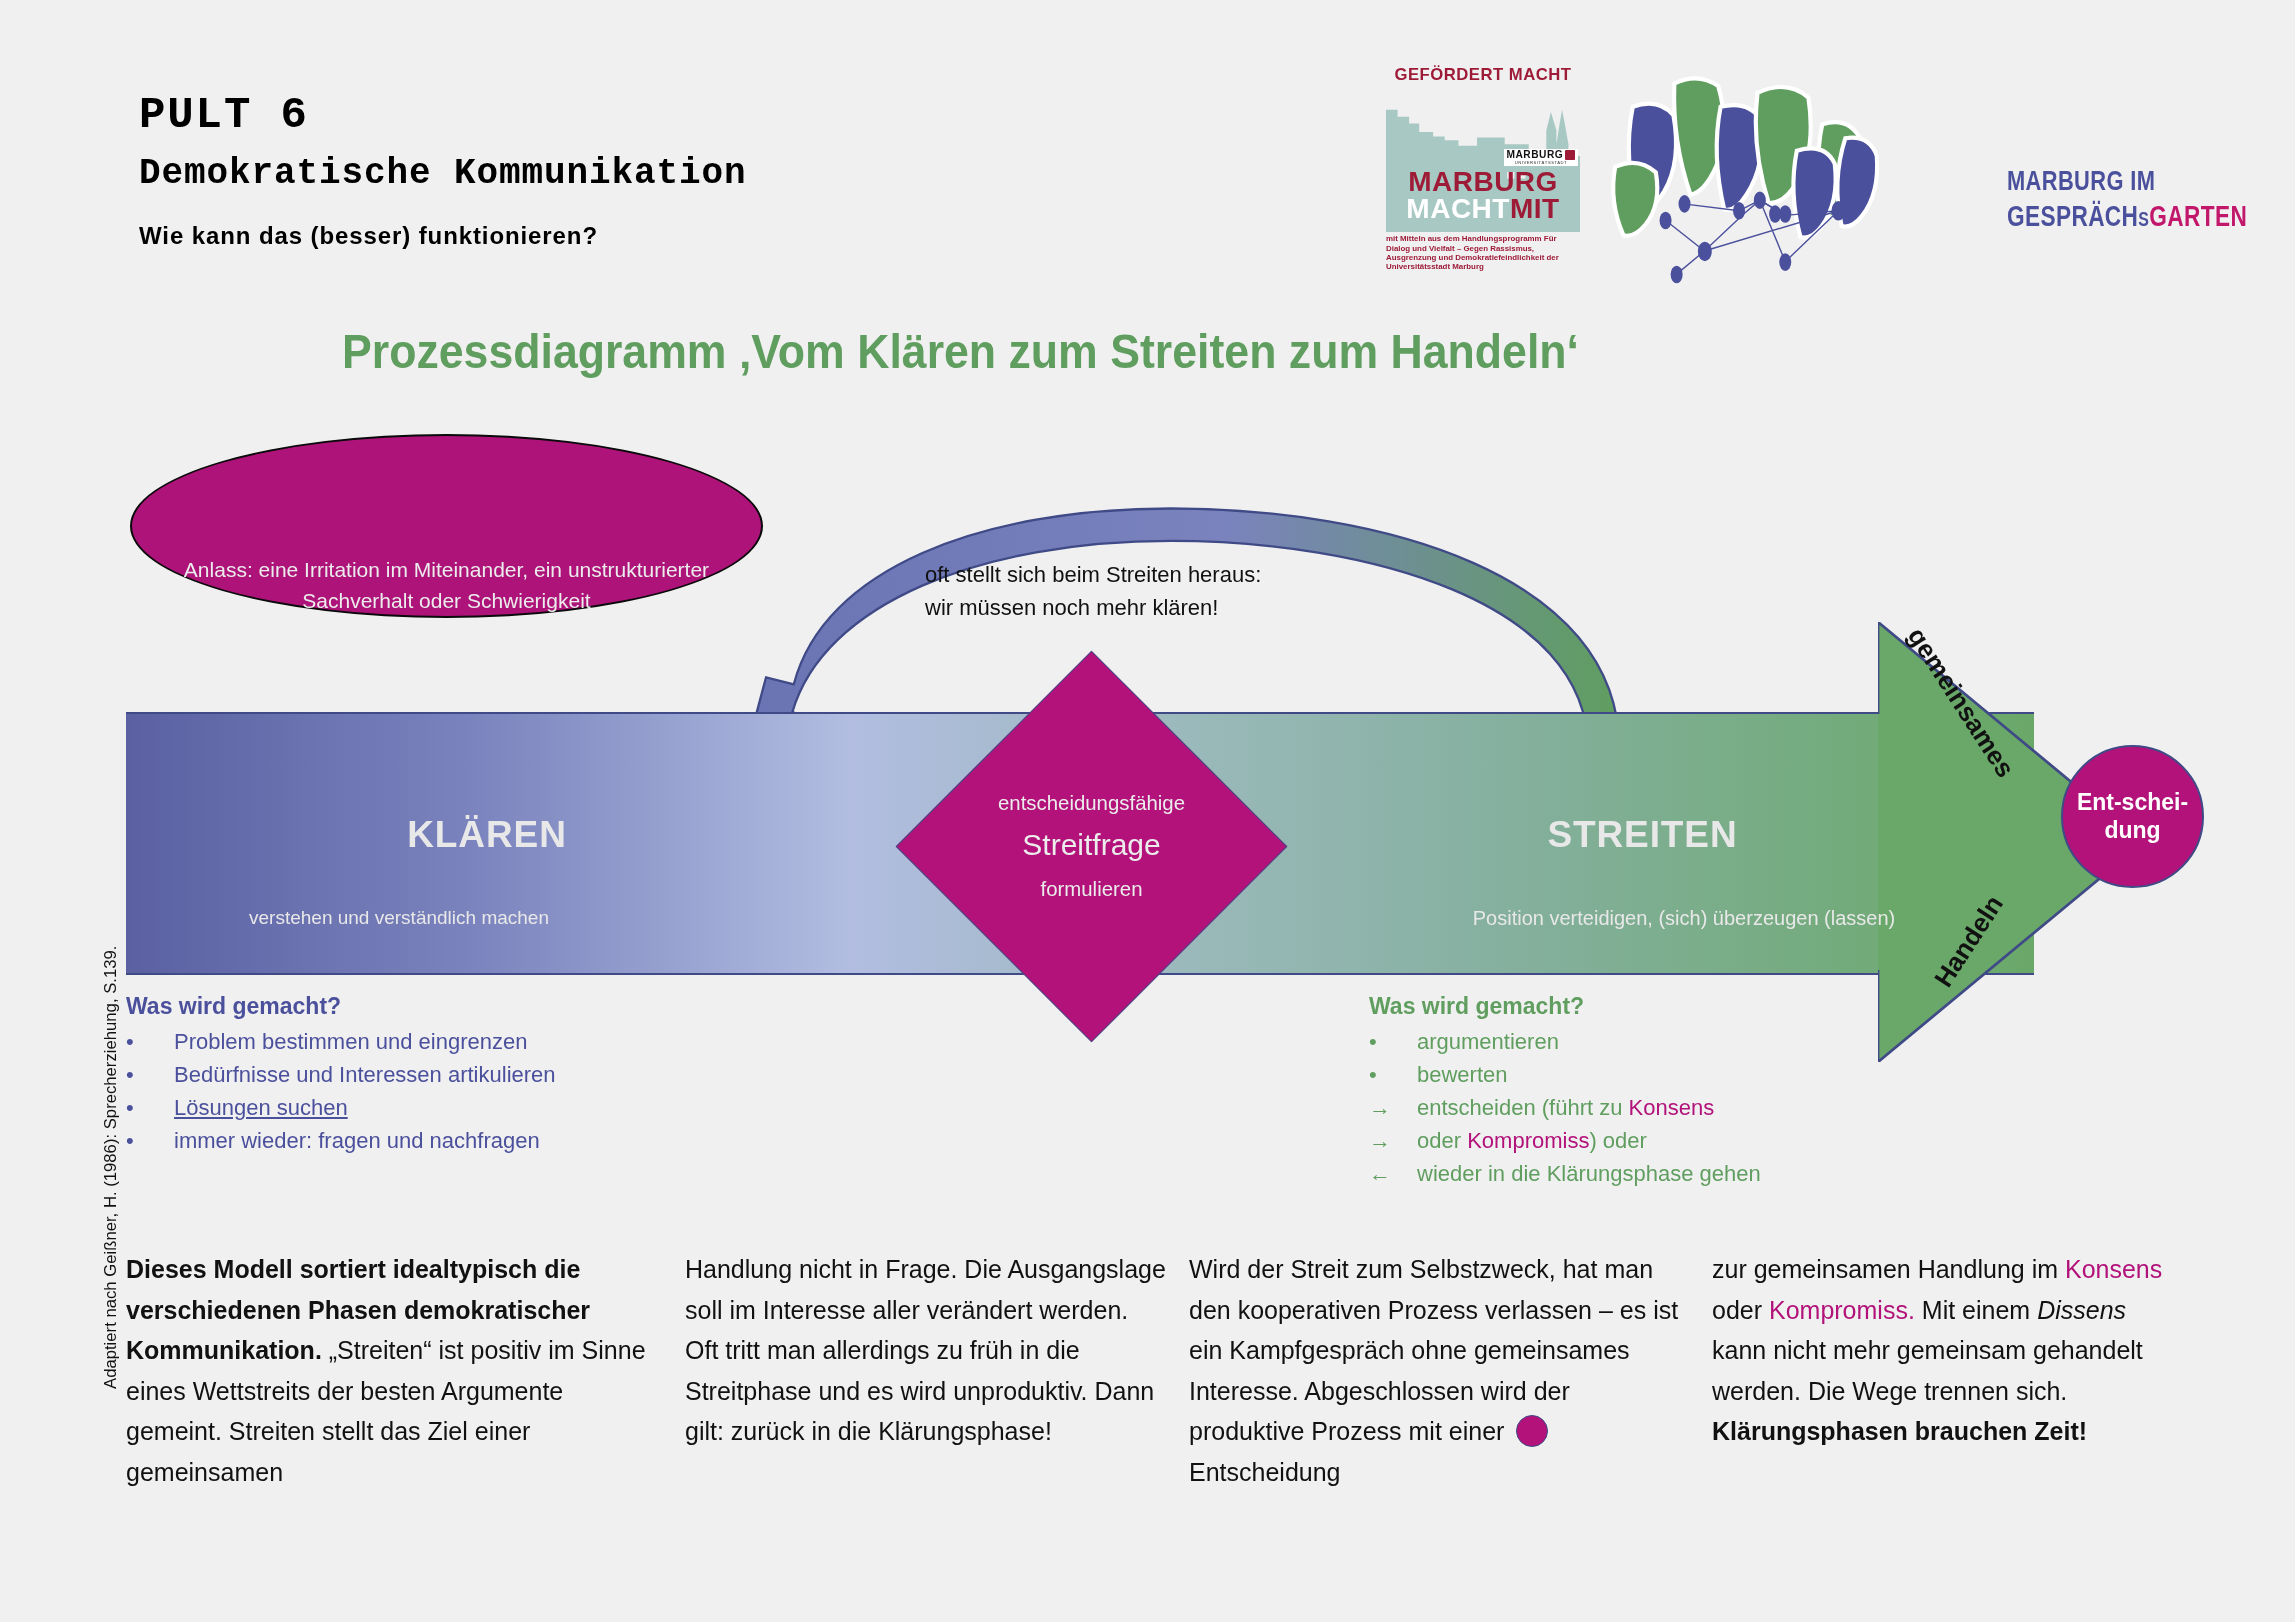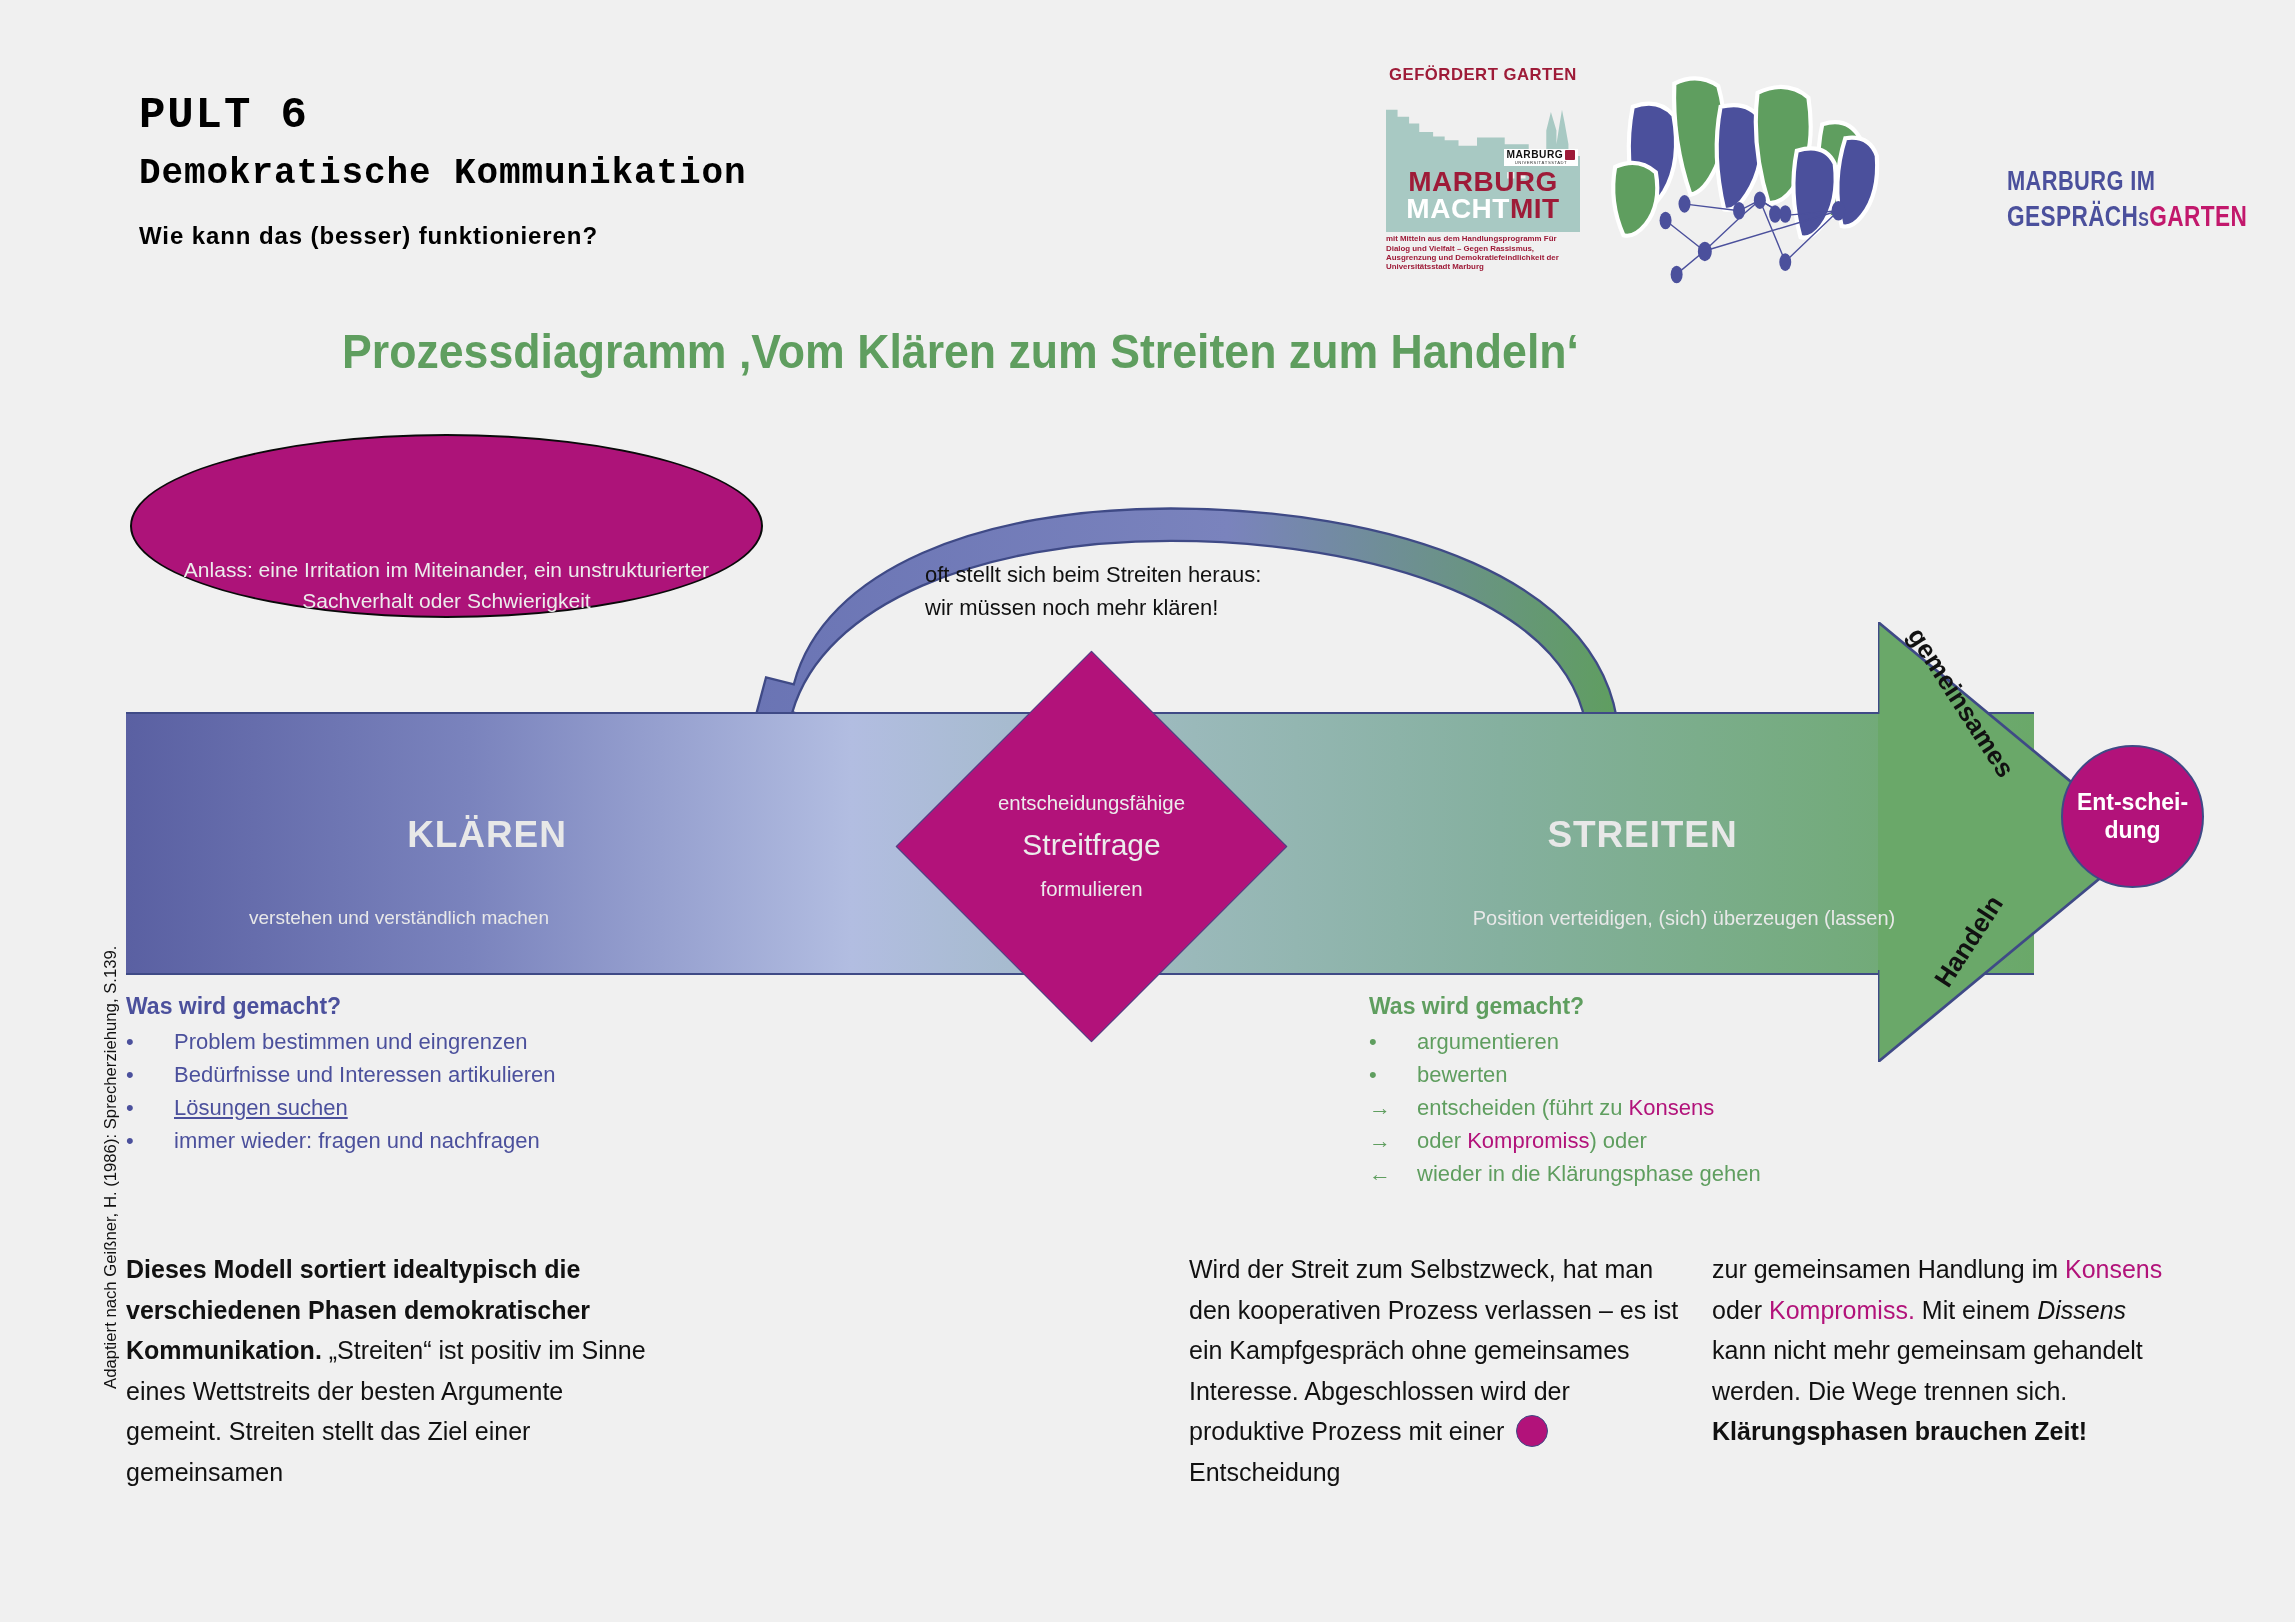--- a/index.html
+++ b/index.html
@@ -130,21 +130,21 @@
 </head>
 <body>
 
 <div class="stage">
 
   <div class="abs" id="hdr-pult">PULT 6</div>
   <div class="abs" id="hdr-title">Demokratische Kommunikation</div>
   <div class="abs" id="hdr-sub">Wie kann das (besser) funktionieren?</div>
 
   <div class="abs" id="logo-marburg">
-    <div class="gef">GEFÖRDERT GARTEN</div>
+    <div class="gef">GEFÖRDERT MACHT</div>
     <div class="box">
       <svg class="city" viewBox="0 0 420 310" preserveAspectRatio="none">
         <rect x="0" y="0" width="420" height="310" fill="#a8c9c3"></rect>
         <path fill="#f0f0f0" d="M0,0 H420 V145 h-25 v-25 l-8,-45 l-6,-30 l-5,30 l-7,45 v-30 l-12,-40 l-10,40 v55 h-38 v-25 h-52 v-15 h-60 v18 h-40 v-12 h-30 v-8 h-25 v-10 h-30 v-18 h-22 v-15 h-25 v-15 h-25 Z"></path>
         <rect x="262" y="180" width="16" height="14" fill="#f0f0f0"></rect>
         <rect x="286" y="180" width="16" height="14" fill="#f0f0f0"></rect>
       </svg>
       <div class="wordmark">
         <span>MARBURG</span><span class="shield"></span>
         <span class="sub">UNIVERSITÄTSSTADT</span>
@@ -280,20 +280,21 @@
     </div>
     <div class="row">
       <span class="mk">←</span>
       <span class="txt">wieder in die Klärungsphase gehen</span>
     </div>
   </div>
 
   <div class="col" id="c1">
     <b>Dieses Modell sortiert idealtypisch die verschiedenen Phasen demokratischer Kommunikation.</b><span> „Streiten“ ist positiv im Sinne eines Wettstreits der besten Argumente gemeint. Streiten stellt das Ziel einer gemeinsamen</span>
   </div>
+  <div class="col" id="c2">Handlung nicht in Frage. Die Ausgangslage soll im Interesse aller verändert werden. Oft tritt man allerdings zu früh in die Streitphase und es wird unproduktiv. Dann gilt: zurück in die Klärungsphase!</div>
   <div class="col" id="c3">
     <span>Wird der Streit zum Selbstzweck, hat man den kooperativen Prozess verlassen – es ist ein Kampfgespräch ohne gemeinsames Interesse. Abgeschlossen wird der produktive Prozess mit einer </span><span class="dot"></span><span>Entscheidung</span>
   </div>
   <div class="col" id="c4">
     <span> zur gemeinsamen Handlung im </span><span class="pink">Konsens</span><span> oder </span><span class="pink">Kompromiss.</span><span> Mit einem </span><i>Dissens</i><span>  kann nicht mehr gemeinsam gehandelt werden. Die Wege trennen sich. </span><b>Klärungsphasen brauchen Zeit!</b>
   </div>
 
   <div class="abs" id="srcnote">Adaptiert nach Geißner, H. (1986): Sprecherziehung, S.139.</div>
 
 </div>

